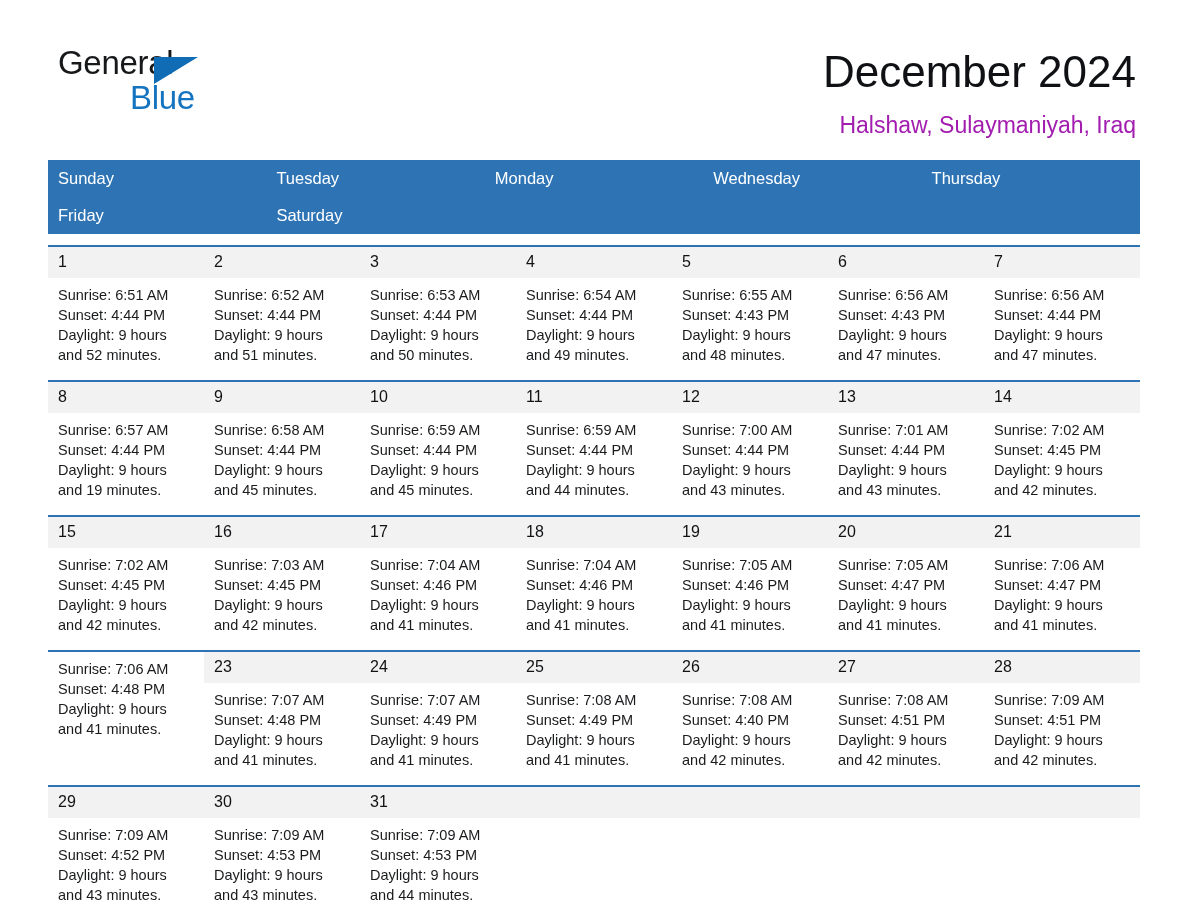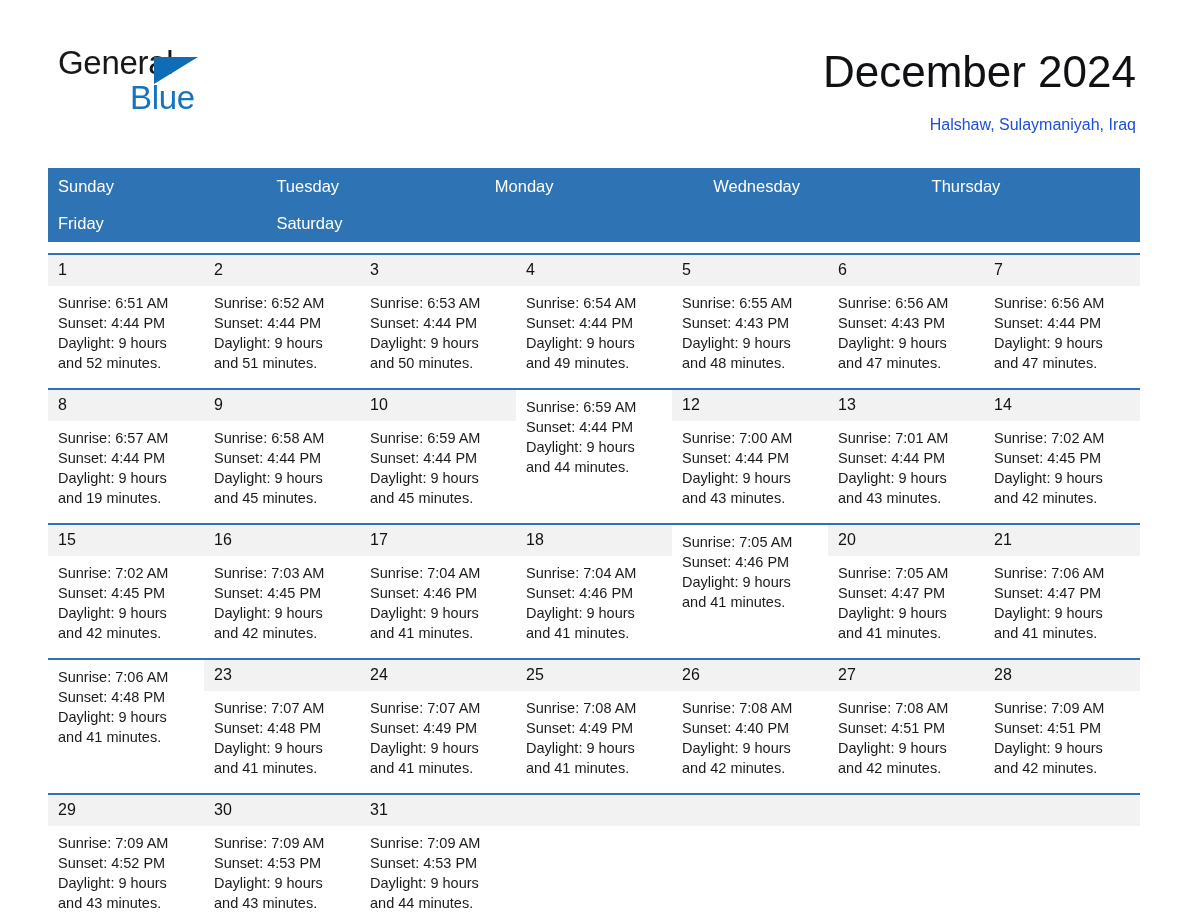--- a/index.html
+++ b/index.html
@@ -72,24 +72,24 @@
   }
   .month-title {
     font-size: 44px;
     line-height: 52px;
     color: #101114;
     font-weight: normal;
     margin: 0;
     letter-spacing: 0px;
   }
   .location {
-    font-size: 16px;
+    font-size: 23px;
     line-height: 30px;
-    color: #1d4ed8;
-    margin: 12px 0 8px 0;
+    color: #a21caf;
+    margin: 12px 0 0 0;
     font-weight: normal;
   }
 
   
   .calendar {
     margin: 20px 48px 0 48px;
     width: 1092px;
   }
   .weekdays {
     display: grid;
@@ -265,20 +265,21 @@
       <div class="daycell">
         <div class="daynum">10</div>
         <div class="info">
           <div>Sunrise: 6:59 AM</div>
           <div>Sunset: 4:44 PM</div>
           <div>Daylight: 9 hours</div>
           <div>and 45 minutes.</div>
         </div>
       </div>
       <div class="daycell">
+        <div class="daynum">11</div>
         <div class="info">
           <div>Sunrise: 6:59 AM</div>
           <div>Sunset: 4:44 PM</div>
           <div>Daylight: 9 hours</div>
           <div>and 44 minutes.</div>
         </div>
       </div>
       <div class="daycell">
         <div class="daynum">12</div>
         <div class="info">
@@ -339,20 +340,21 @@
       <div class="daycell">
         <div class="daynum">18</div>
         <div class="info">
           <div>Sunrise: 7:04 AM</div>
           <div>Sunset: 4:46 PM</div>
           <div>Daylight: 9 hours</div>
           <div>and 41 minutes.</div>
         </div>
       </div>
       <div class="daycell">
+        <div class="daynum">19</div>
         <div class="info">
           <div>Sunrise: 7:05 AM</div>
           <div>Sunset: 4:46 PM</div>
           <div>Daylight: 9 hours</div>
           <div>and 41 minutes.</div>
         </div>
       </div>
       <div class="daycell">
         <div class="daynum">20</div>
         <div class="info">

